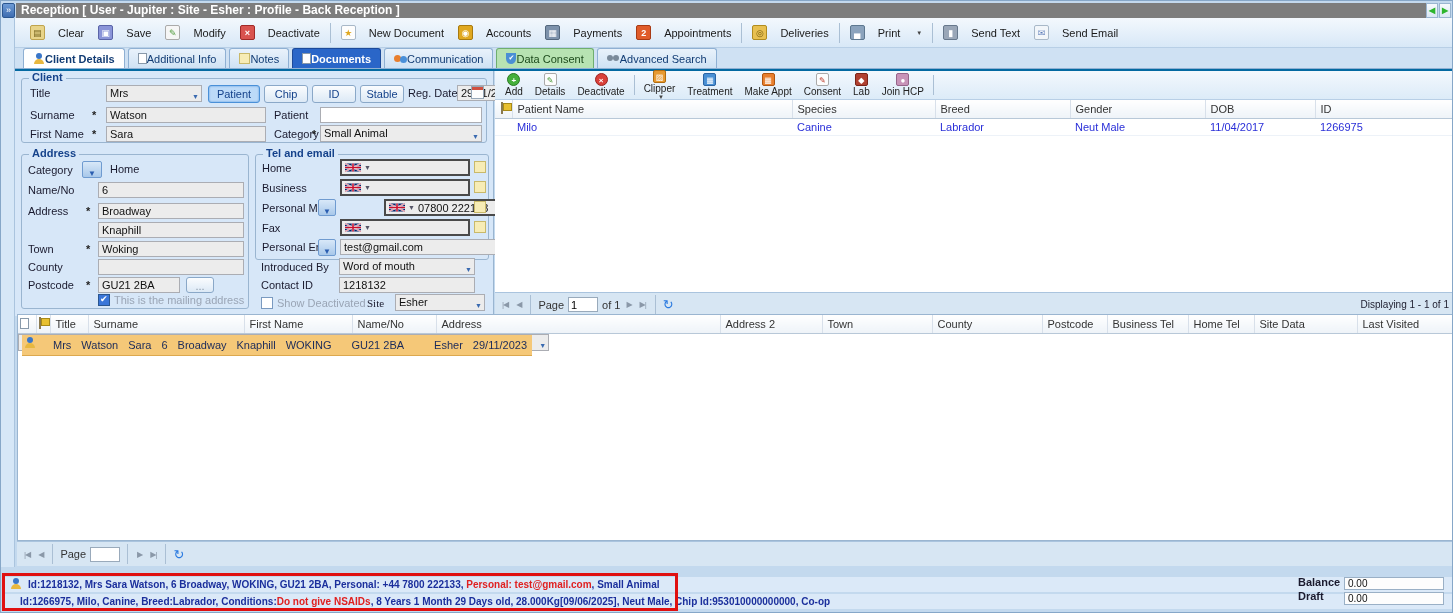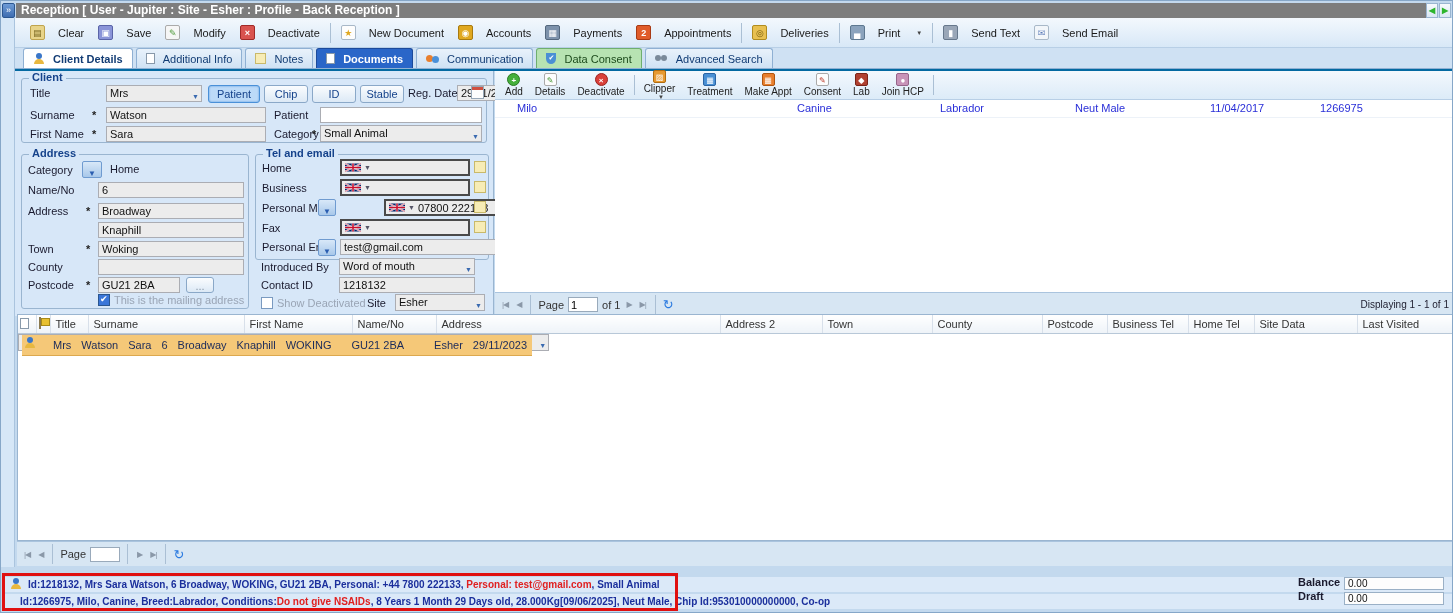--- a/index.html
+++ b/index.html
@@ -26,21 +26,21 @@
   .ti-payments{background:#7d92ab;border:1px solid #54687e;} .ti-payments::before{content:"▦";}
   .ti-appts{background:#e05c2a;border:1px solid #a83a14;font-weight:bold;} .ti-appts::before{content:"2";}
   .ti-deliv{background:#e8c050;border:1px solid #b08c20;color:#7a6010;} .ti-deliv::before{content:"◎";}
   .ti-print{background:#8ba3bd;border:1px solid #5d7890;} .ti-print::before{content:"▄";}
   .ti-text{background:#9aa7b8;border:1px solid #67788c;} .ti-text::before{content:"▮";}
   .ti-email{background:#f2f6fa;border:1px solid #a8b8c8;color:#5a7ab8;} .ti-email::before{content:"✉";}
   .ddcaret::after { content:"▼"; font-size:6px; color:#444; margin-left:3px; }
 
   
   .tabbar { position:absolute; left:14px; top:47px; right:0; height:21px; background:#cfe1f3; display:flex; align-items:flex-end; padding-left:8px; border-bottom:1px solid #8fb0d3; }
-  .tab { display:flex; align-items:center; gap:8px; height:20px; padding:0 9px; margin-right:3px; border:1px solid #8fb0d3; border-bottom:none; border-radius:3px 3px 0 0; background:linear-gradient(#e9f2fb,#cfe2f4); font-size:11px; color:#123c74; cursor:pointer; white-space:nowrap; }
+  .tab { display:flex; align-items:center; gap:0; height:20px; padding:0 9px; margin-right:3px; border:1px solid #8fb0d3; border-bottom:none; border-radius:3px 3px 0 0; background:linear-gradient(#e9f2fb,#cfe2f4); font-size:11px; color:#123c74; cursor:pointer; white-space:nowrap; }
   .tab.active { background:#fff; font-weight:bold; }
   .tab.docsel { background:#2a66c8; color:#fff; font-weight:bold; border-color:#1c4a9a; }
   .tab.green { background:#b7e3b2; border-color:#6fae6f; color:#1c4a1c; }
   .tabicon { display:inline-block; width:11px; height:11px; }
 
   
   .person { position:relative; display:inline-block; width:12px; height:12px; }
   .person::before { content:""; position:absolute; left:3px; top:0; width:6px; height:6px; border-radius:50%; background:#3a76c8; }
   .person::after { content:""; position:absolute; left:1px; top:6px; width:10px; height:5px; border-radius:5px 5px 0 0; background:#e8b840; }
   .mpage { display:inline-block; width:9px; height:11px; background:#fff; border:1px solid #8899aa; }
@@ -342,21 +342,21 @@
         <div class="ddbtn" style="left:62px;top:84px;width:18px;"></div>
         <div class="inp" style="left:84px;top:84px;width:158px;"><span>test@gmail.com</span></div>
       </div>
 
       <span class="lbl" style="left:246px;top:190px;">Introduced By</span>
       <div class="sel" style="left:324px;top:187px;width:136px;"><span>Word of mouth</span></div>
       <span class="lbl" style="left:246px;top:208px;">Contact ID</span>
       <div class="inp" style="left:324px;top:206px;width:136px;"><span>1218132</span></div>
       <span class="cb" style="left:246px;top:226px;"></span>
       <span class="glabel" style="left:262px;top:226px;">Show Deactivated</span>
-      <span class="lbl" style="left:352px;top:226px;">Site</span>
+      <span class="lbl" style="left:352px;top:226px;font-family:Liberation Serif, serif;">Site</span>
       <div class="sel" style="left:380px;top:223px;width:90px;"><span>Esher</span></div>
     </div>
 
     <div class="ppane">
       <div class="ptoolbar">
         <div class="pitem">
             <span class="picon pi-add"></span>
             <span>Add</span>
           </div>
         <div class="pitem">
@@ -399,20 +399,29 @@
         <colgroup>
             <col style="width:17px">
             <col style="width:280px">
             <col style="width:143px">
             <col style="width:135px">
             <col style="width:135px">
             <col style="width:110px">
             <col style="width:139px">
           </colgroup>
         <tbody>
+            <tr>
+          <th><span class="mflag"></span></th>
+          <th>Patient Name</th>
+          <th>Species</th>
+          <th>Breed</th>
+          <th>Gender</th>
+          <th>DOB</th>
+          <th>ID</th>
+        </tr>
         <tr>
           <td></td>
           <td>Milo</td>
           <td>Canine</td>
           <td>Labrador</td>
           <td>Neut Male</td>
           <td>11/04/2017</td>
           <td>1266975</td>
         </tr>
       </tbody>

